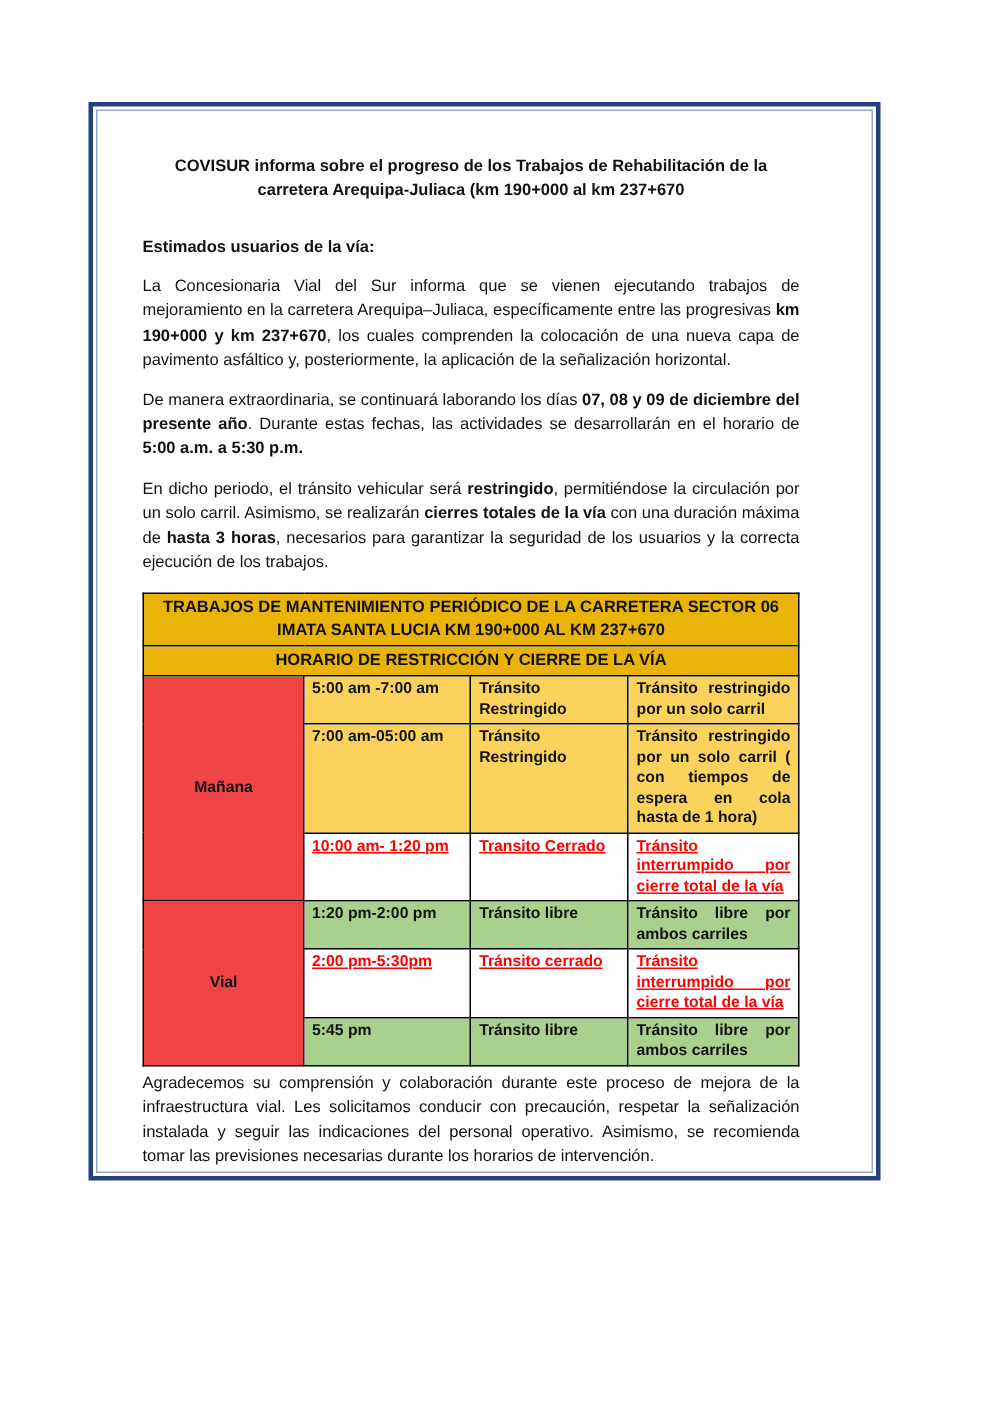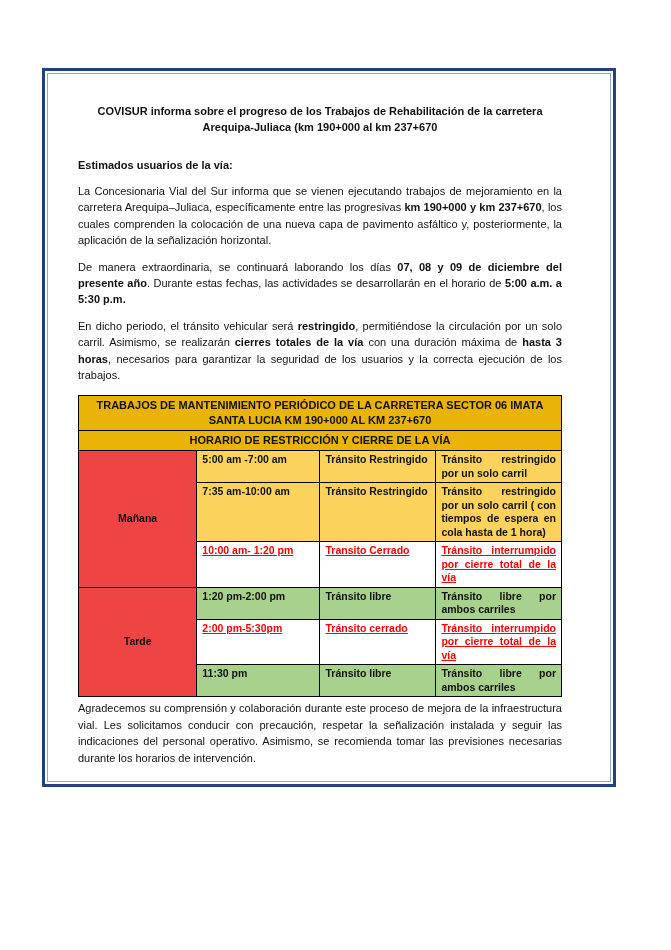--- a/index.html
+++ b/index.html
@@ -14,22 +14,22 @@
   html, body { margin: 0; padding: 0; }
   body {
     width: 671px; height: 950px;
     background: #ffffff;
     font-family: "Liberation Sans", sans-serif;
     color: var(--c-text);
     position: relative;
     overflow: hidden;
   }
   .frame {
-    position: absolute; left: 42px; top: 68px;
-    width: 574px; height: 719px;
+    position: absolute; left: 59px; top: 68px;
+    width: 528px; height: 719px;
     border: 3px solid var(--c-border-outer);
     background: #ffffff;
   }
   .frame-inner {
     position: absolute; inset: 2px;
     border: 1px solid var(--c-border-inner);
     overflow: hidden;
   }
   .content { padding: 29px 48px 0 30px; }
 
@@ -103,42 +103,42 @@
           <tr>
             <td colspan="4" class="t-sub">HORARIO DE RESTRICCIÓN Y CIERRE DE LA VÍA</td>
           </tr>
         <tr>
               <td class="cell-period" rowspan="3">Mañana</td>
               <td class="bg-restricted">5:00 am -7:00 am</td>
               <td class="bg-restricted">Tránsito Restringido</td>
               <td class="bg-restricted cell-detail">Tránsito restringido por un solo carril</td>
             </tr>
             <tr>
-              <td class="bg-restricted">7:35 am-10:00 am</td>
+              <td class="bg-restricted">7:00 am-05:00 am</td>
               <td class="bg-restricted">Tránsito Restringido</td>
               <td class="bg-restricted cell-detail">Tránsito restringido por un solo carril ( con tiempos de espera en cola hasta de 1 hora)</td>
             </tr>
             <tr>
               <td class="fg-closed">10:00 am- 1:20 pm</td>
               <td class="fg-closed">Transito Cerrado</td>
               <td class="fg-closed cell-detail">Tránsito interrumpido por cierre total de la vía</td>
             </tr>
             <tr>
-              <td class="cell-period" rowspan="3">Tarde</td>
+              <td class="cell-period" rowspan="3">Vial</td>
               <td class="bg-free">1:20 pm-2:00 pm</td>
               <td class="bg-free">Tránsito libre</td>
               <td class="bg-free cell-detail">Tránsito libre por ambos carriles</td>
             </tr>
             <tr>
               <td class="fg-closed">2:00 pm-5:30pm</td>
               <td class="fg-closed">Tránsito cerrado</td>
               <td class="fg-closed cell-detail">Tránsito interrumpido por cierre total de la vía</td>
             </tr>
             <tr>
-              <td class="bg-free">11:30 pm</td>
+              <td class="bg-free">5:45 pm</td>
               <td class="bg-free">Tránsito libre</td>
               <td class="bg-free cell-detail">Tránsito libre por ambos carriles</td>
             </tr>
           </tbody>
       </table>
 
       <div class="paras closing">
         <p>Agradecemos su comprensión y colaboración durante este proceso de mejora de la infraestructura vial. Les solicitamos conducir con precaución, respetar la señalización instalada y seguir las indicaciones del personal operativo. Asimismo, se recomienda tomar las previsiones necesarias durante los horarios de intervención.</p>
       </div>
 

